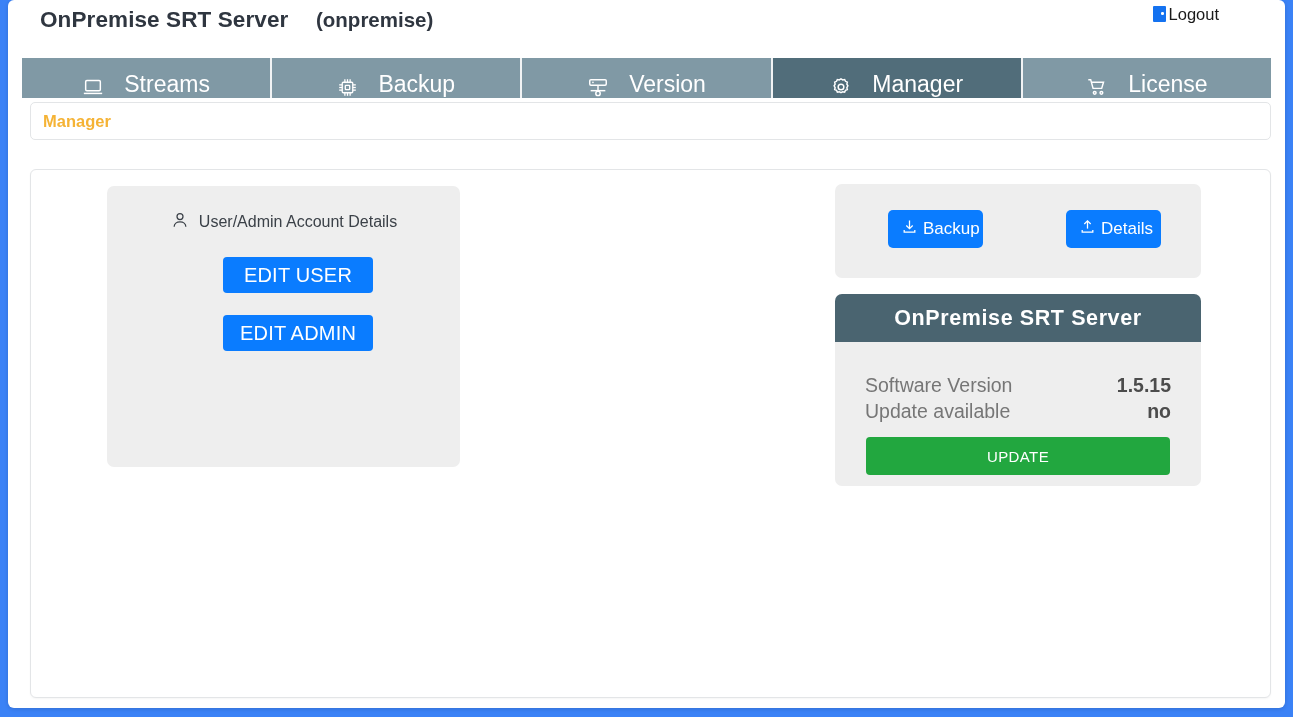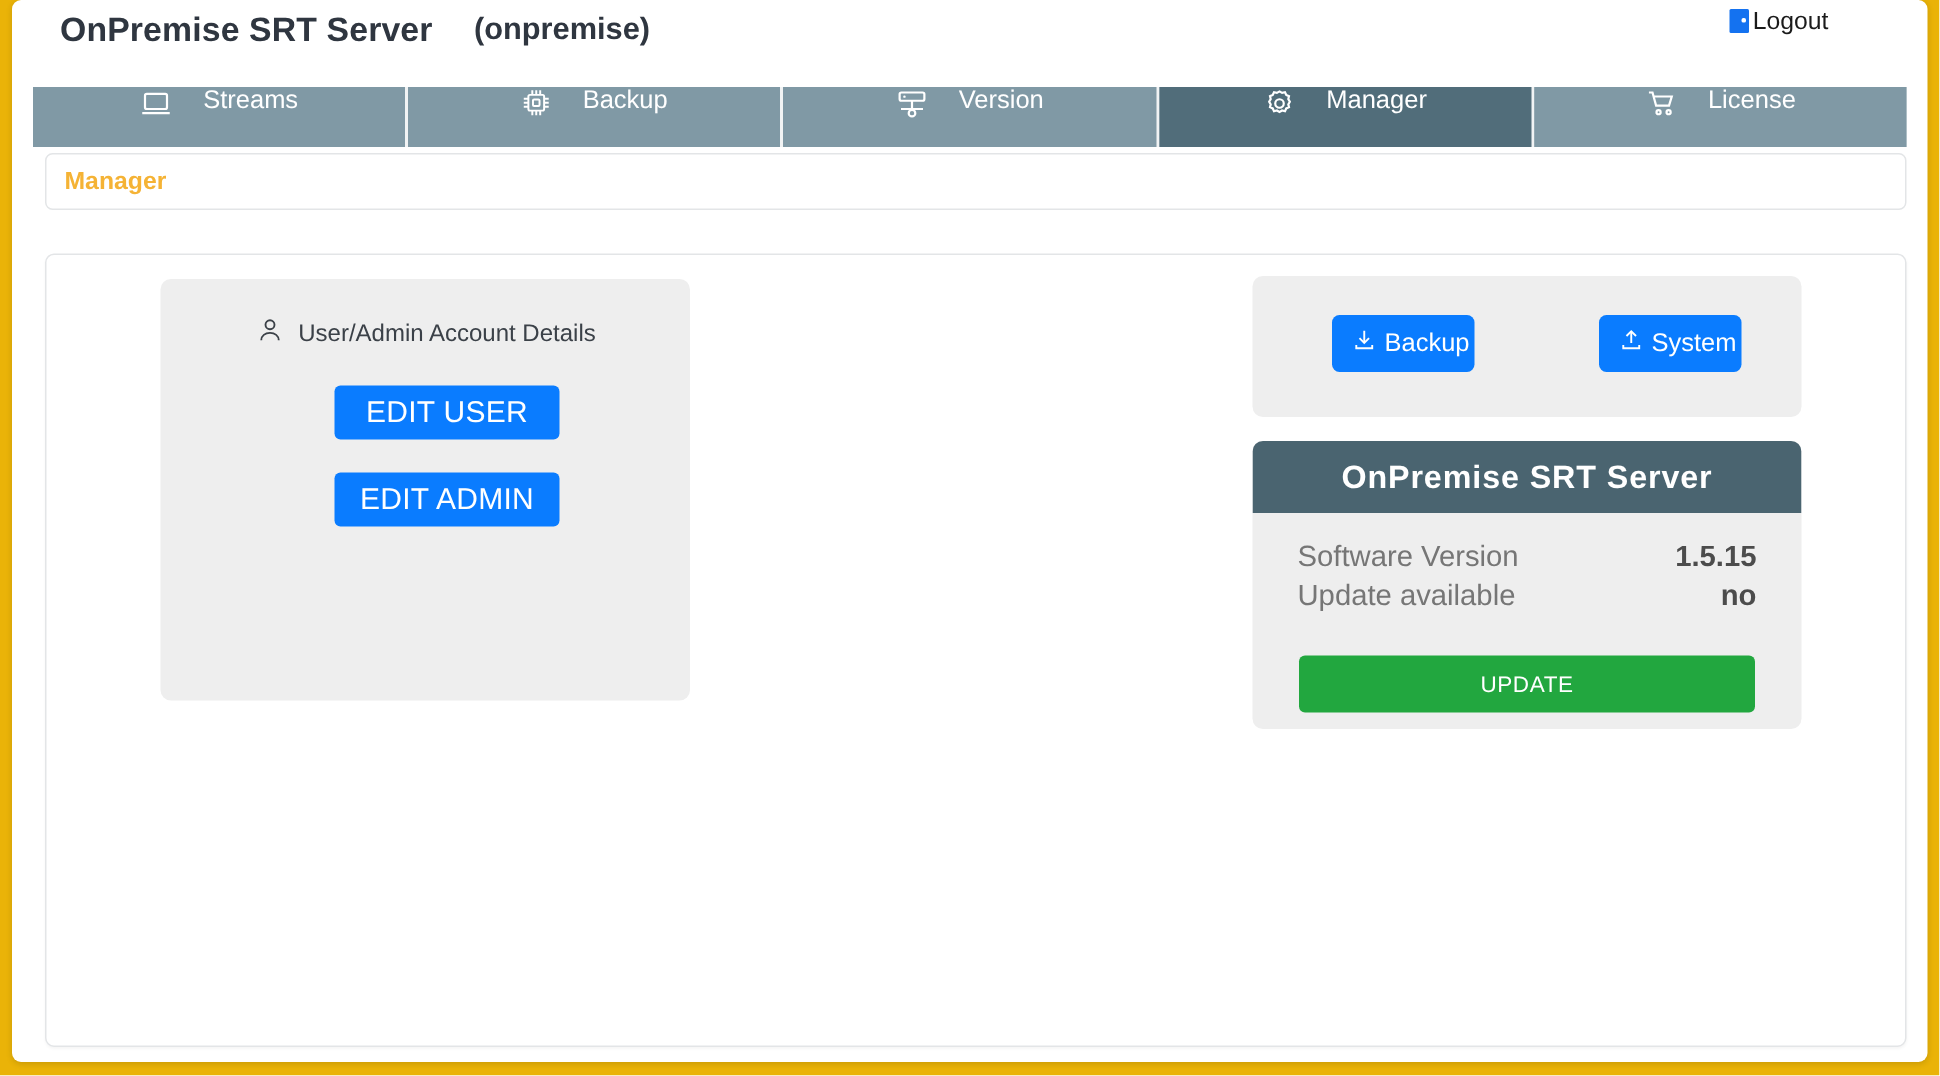--- a/index.html
+++ b/index.html
@@ -9,21 +9,21 @@
     height: 717px;
     background: #ffffff;
     font-family: "Liberation Sans", sans-serif;
     overflow: hidden;
   }
 
   #app {
     position: relative;
     width: 1293px;
     height: 717px;
-    background: #eab308;
+    background: #3b82f6;
   }
 
   
   .page-frame {
     position: absolute;
     left: 8px;
     top: 0px;
     width: 1277px;
     height: 708px;
     background: #ffffff;
@@ -98,25 +98,25 @@
     top: 58px;
     width: 1249px;
     height: 40px;
     display: flex;
     background: #8099a5;
     overflow: hidden;
   }
   .nav-tab {
     flex: 1 1 0;
     display: flex;
-    align-items: flex-start;
+    align-items: flex-end;
     justify-content: center;
     gap: 20px;
     color: #ffffff;
-    font-size: 17px;
+    font-size: 23px;
     background: #8099a5;
     border-right: 2px solid #f1f3f4;
     cursor: pointer;
     height: 40px;
     user-select: none;
   }
   .nav-tab:last-child { border-right: none; }
   .nav-tab.active { background: #516d7a; }
   .nav-tab .nav-label { line-height: 1; padding-bottom: 2px; }
   .nav-icn { display: inline-flex; align-items: center; justify-content: center; }
@@ -247,21 +247,21 @@
     align-items: center;
     justify-content: center;
   }
   .version-head-title {
     color: #ffffff;
     font-size: 21.5px;
     font-weight: bold;
     letter-spacing: 0.6px;
   }
   .version-rows {
-    padding: 18px 30px 0 30px;
+    padding: 32px 30px 0 30px;
   }
   .version-row {
     display: flex;
     justify-content: space-between;
     align-items: baseline;
     margin-bottom: 3px;
   }
   .version-label {
     font-size: 19.5px;
     color: #767676;
@@ -407,21 +407,21 @@
         </button>
 
         <button class="btn-io btn-restore">
           <span>
             <svg width="17" height="17" viewBox="0 0 24 24" fill="none" stroke="#ffffff" stroke-width="1.8">
               <line x1="12" y1="15" x2="12" y2="4"></line>
               <polyline points="7.5,8.5 12,4 16.5,8.5"></polyline>
               <polyline points="4.5,17 4.5,20 19.5,20 19.5,17"></polyline>
             </svg>
           </span>
-          <span class="io-label">System</span>
+          <span class="io-label">Details</span>
         </button>
       </div>
 
       <div class="version-card">
         <div class="version-head">
           <span class="version-head-title">OnPremise SRT Server</span>
         </div>
 
         <div class="version-rows">
           <div class="version-row">

